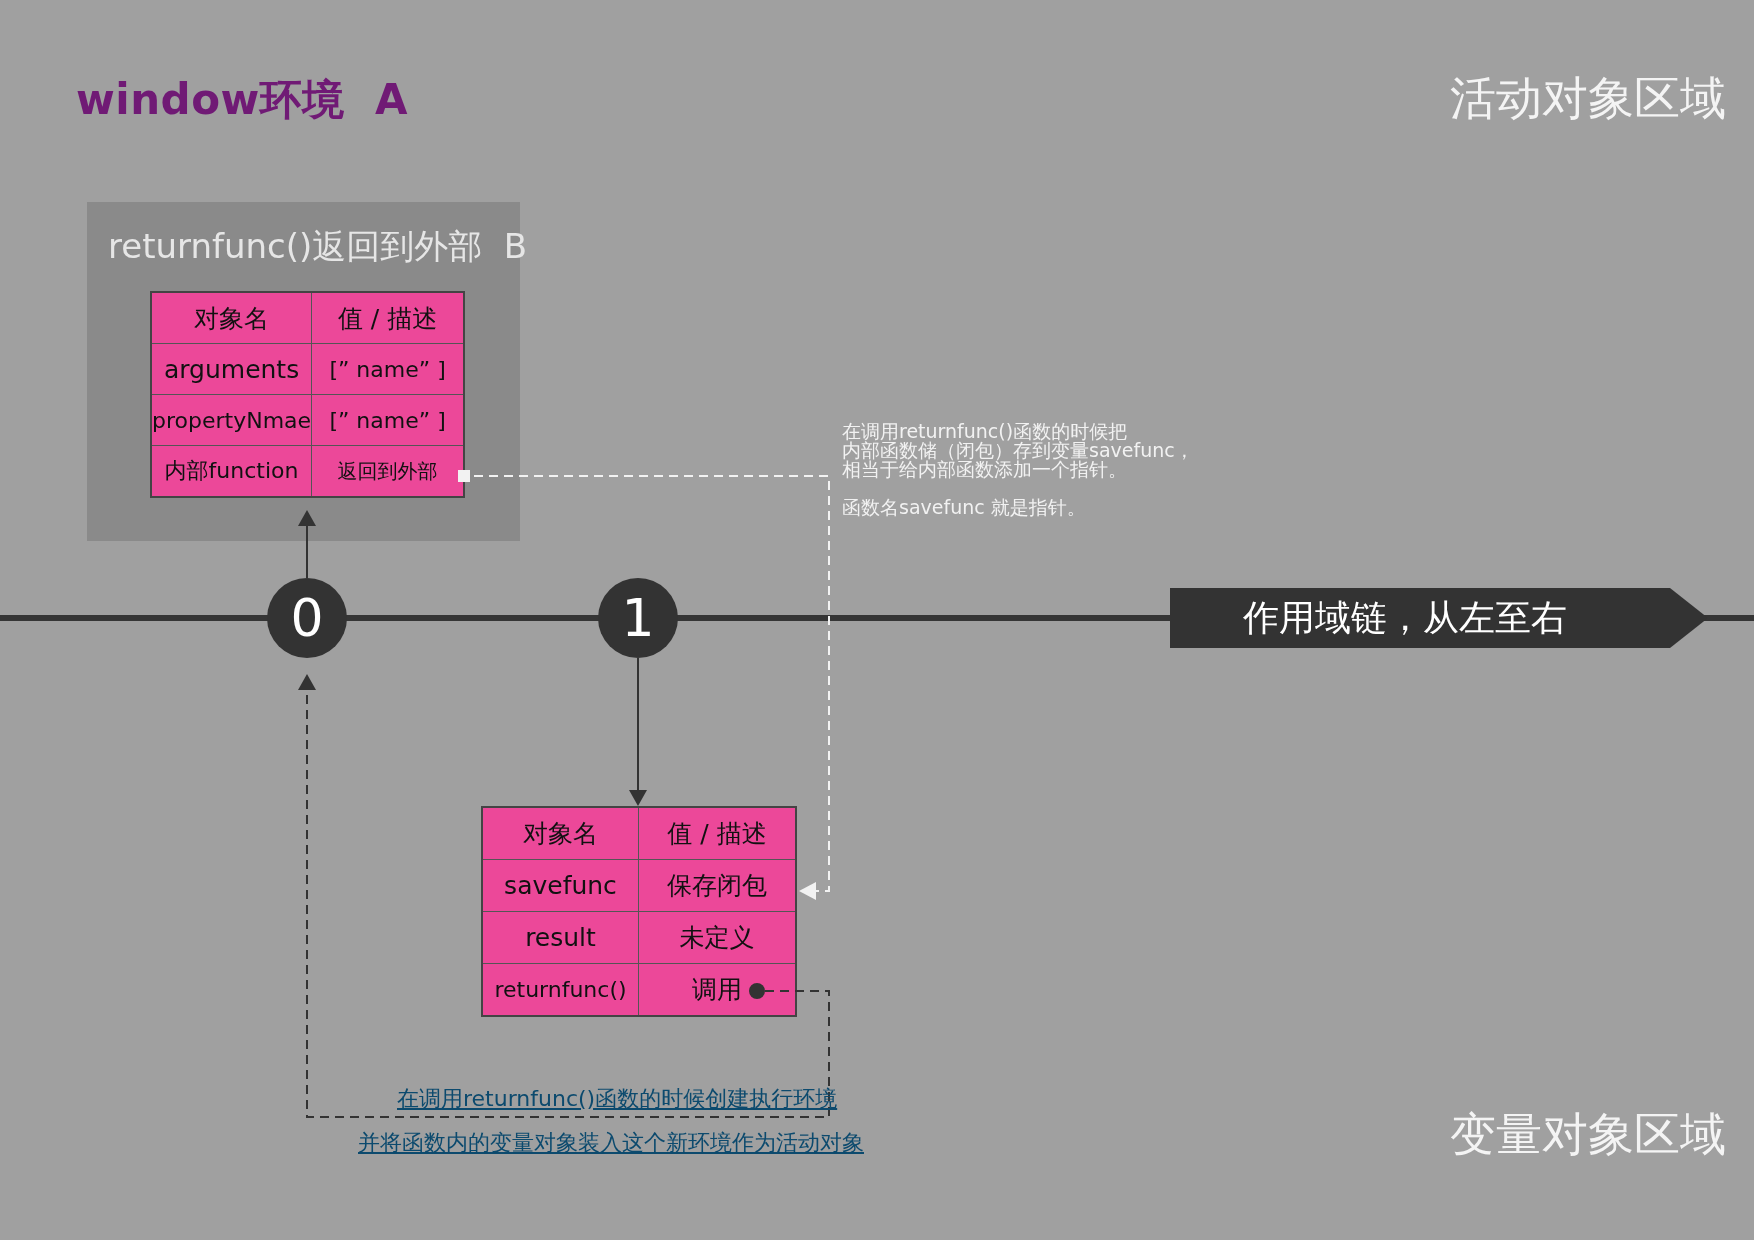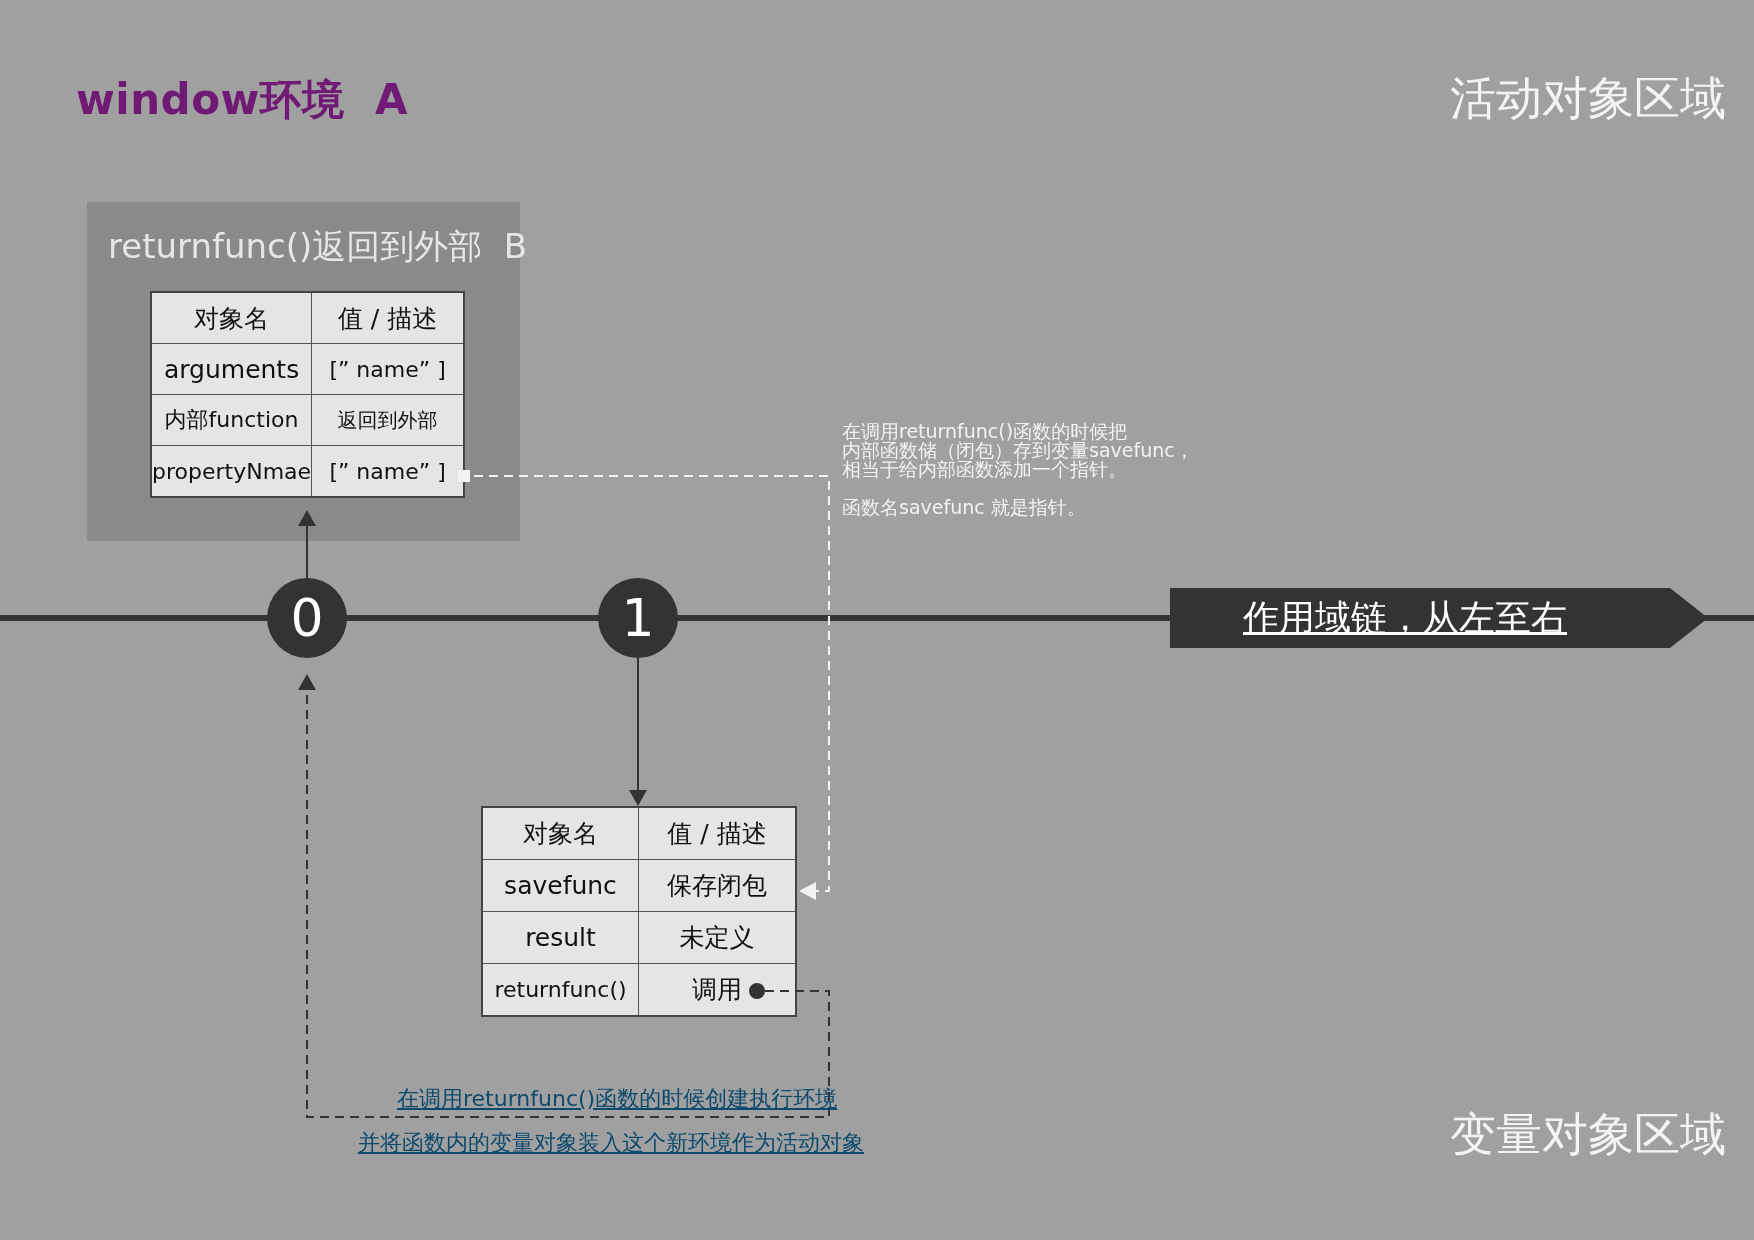--- a/index.html
+++ b/index.html
@@ -20,21 +20,21 @@
   .region-var { right:28px; top:1104px;text-align:center; }
 
   .box-b {
     left:87px; top:202px; width:433px; height:339px; background:#8a8a8a;
   }
   .box-b-title {
     left:108px; top:224px; font-size:34px; color:#e6e6e6; white-space:pre;
   }
 
   table.vt {
-    position:absolute; border-collapse:collapse; background:#e5e5e5;
+    position:absolute; border-collapse:collapse; background:#ec4899;
     border:2px solid #444;
   }
   table.vt td {
     border:1.5px solid #555; text-align:center; color:#111; padding:0;
     font-size:25px; white-space:nowrap;
   }
   .tb { left:150px; top:291px; width:315px; }
   .tb td { height:50px; }
   .tb td.c1 { width:155px; }
   .t2 { left:481px; top:806px; width:316px; }
@@ -50,21 +50,21 @@
   }
   .node0 { left:267px; top:578px; }
   .node1 { left:598px; top:578px; }
 
   .banner {
     left:1170px; top:588px; width:538px; height:60px; background:#333;
     clip-path:polygon(0 0, 500px 0, 538px 30px, 500px 60px, 0 60px);
   }
   .banner-label {
     left:1170px; top:588px; width:470px; height:60px; line-height:60px;
-    text-align:center; color:#fff; font-size:36px; white-space:nowrap;text-decoration:underline;
+    text-align:center; color:#fff; font-size:36px; white-space:nowrap;
   }
 
   .note {
     left:842px; top:422px; color:#f2f2f2; font-size:19px; line-height:19px; white-space:pre;
   }
   .bottom-note {
     color:#0c4a6e; font-size:22px; white-space:nowrap;text-decoration:underline;
   }
   .bn1 { left:397px; top:1084px; }
   .bn2 { left:358px; top:1128px; }
@@ -85,26 +85,26 @@
   <tbody>
       <tr>
     <td class="c1">对象名</td>
     <td>值 / 描述</td>
   </tr>
   <tr>
     <td class="c1">arguments</td>
     <td class="small">[” name” ]</td>
   </tr>
   <tr>
+    <td class="c1 small">propertyNmae</td>
+    <td class="small">[” name” ]</td>
+  </tr>
+  <tr>
     <td class="c1 small">内部function</td>
     <td class="smaller">返回到外部</td>
-  </tr>
-  <tr>
-    <td class="c1 small">propertyNmae</td>
-    <td class="small">[” name” ]</td>
   </tr>
 </tbody>
   </table>
 
 <table class="vt t2">
   <tbody>
       <tr>
     <td class="c1">对象名</td>
     <td>值 / 描述</td>
   </tr>

